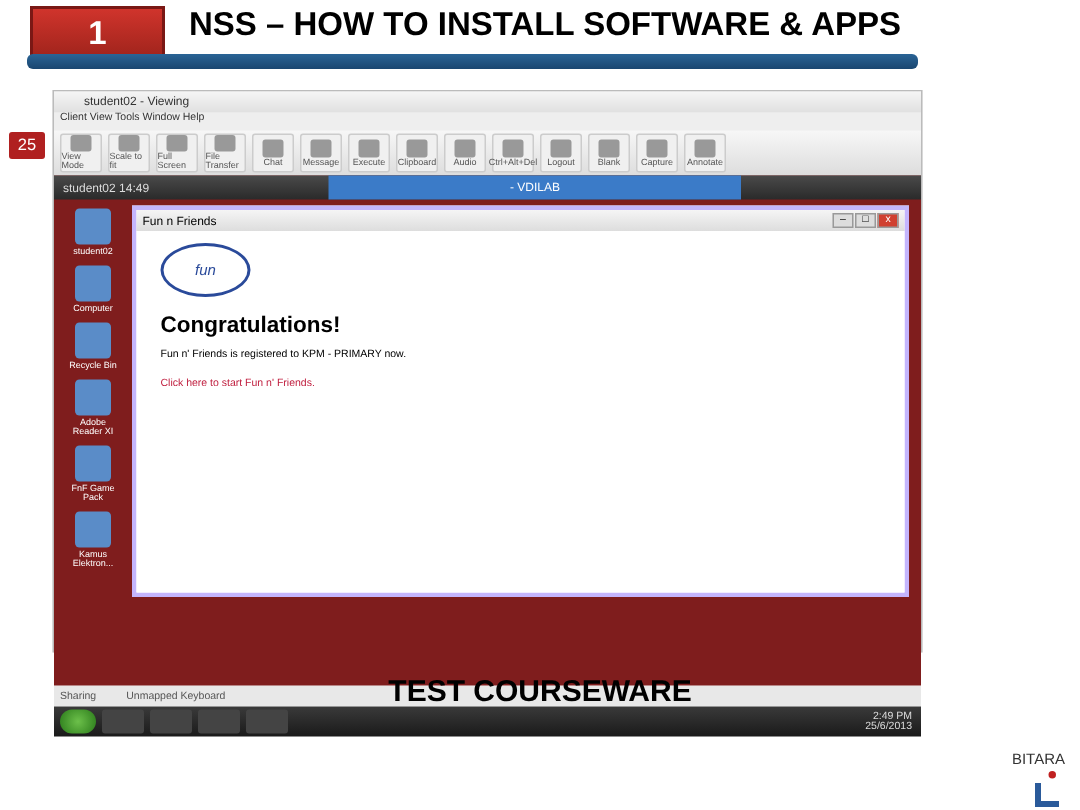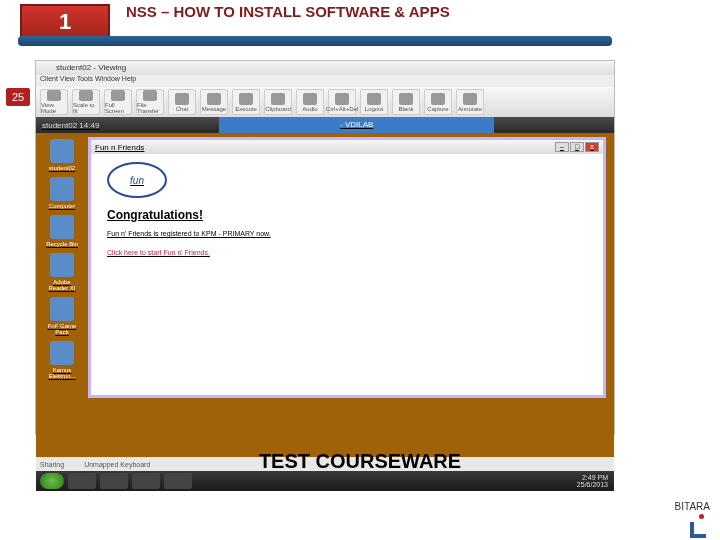--- a/index.html
+++ b/index.html
@@ -1,51 +1,51 @@
 <!DOCTYPE html>
 <html><head>
 <meta charset="utf-8">
 <style>
 * { margin: 0; padding: 0; box-sizing: border-box; font-family: Arial, sans-serif; }
 body { width: 720px; height: 540px; background: #fff; position: relative; overflow: hidden; }
 
 .slide-header { position: absolute; top: 0; left: 0; right: 0; height: 56px; display: flex; align-items: flex-start; padding-top: 4px; }
 .slide-number-box { width: 90px; height: 36px; background: linear-gradient(#d0342c, #a0241c); border: 2px solid #7a1815; display: flex; align-items: center; justify-content: center; margin-left: 20px; }
 .slide-number { color: #fff; font-weight: bold; font-size: 22px; }
-.slide-title { font-size: 15px; font-weight: bold; color: #7f1d1d; margin-left: 16px; line-height: 1.1; }
+.slide-title { font-size: 22px; font-weight: bold; color: #000000; margin-left: 16px; line-height: 1.1; }
 .slide-title-bar { position: absolute; top: 36px; left: 18px; width: 594px; height: 10px; background: linear-gradient(#2a6496, #1a4670); border-radius: 4px; }
 
 .page-badge { position: absolute; top: 88px; left: 6px; width: 24px; height: 18px; background: #b02020; color: #fff; font-size: 11px; display: flex; align-items: center; justify-content: center; border-radius: 2px; }
 
 .app-outer { position: absolute; top: 60px; left: 35px; width: 580px; height: 375px; background: #ececec; border: 1px solid #bbb; }
 .titlebar-top { height: 14px; background: linear-gradient(#f5f5f5,#e0e0e0); font-size: 8px; padding-left: 20px; line-height: 14px; color: #333; }
 .menubar { height: 12px; background: #eee; font-size: 7px; padding-left: 4px; color: #333; }
 .toolbar { height: 30px; background: linear-gradient(#f7f7f7,#ddd); display: flex; align-items: center; padding: 0 4px; gap: 4px; }
 .tbbtn { width: 28px; height: 26px; background: #f0f0f0; border: 1px solid #ccc; border-radius: 2px; display: flex; flex-direction: column; align-items: center; justify-content: center; font-size: 6px; color: #555; }
 .tbbtn .ic { width: 14px; height: 12px; background: #999; border-radius: 2px; margin-bottom: 1px; }
 
-.viewport { position: relative; height: 340px; background: #a16207; text-decoration: underline; }
+.viewport { position: relative; height: 340px; background: #7f1d1d; }
 .inner-titlebar { height: 16px; background: linear-gradient(#4a4a4a,#2a2a2a); display: flex; align-items: center; font-size: 8px; color: #ddd; }
 .inner-titlebar .left { padding-left: 6px; }
 .inner-titlebar .mid { flex: 1; text-align: center; background: #3b7bc8; height: 16px; line-height: 16px; margin: 0 120px; color: #fff; font-size: 8px; }
 
 .desktop-area { display: flex; height: 269px; }
 .left-icons { width: 52px; display: flex; flex-direction: column; align-items: center; gap: 6px; padding-top: 6px; }
 .di { width: 36px; display: flex; flex-direction: column; align-items: center; }
 .di .icon { width: 24px; height: 24px; background: #5a8cc8; border-radius: 3px; }
 .di .lbl { font-size: 6px; color: #fff; text-align: center; margin-top: 2px; line-height: 1; }
 
 .app-window { flex: 1; margin: 4px 8px 4px 0; background: #fff; border: 3px solid #c4b5fd; display: flex; flex-direction: column; }
 .aw-title { height: 14px; background: linear-gradient(#f5f5f5,#ddd); display: flex; align-items: center; justify-content: space-between; padding: 0 4px; font-size: 8px; }
 .aw-close { display: flex; gap: 1px; }
 .aw-close span { width: 14px; height: 10px; background: #ddd; border: 1px solid #999; font-size: 7px; text-align: center; line-height: 8px; }
 .aw-close span.red { background: #d04030; color: #fff; }
 .aw-body { flex: 1; padding: 8px 16px; background: #fff; }
 .logo-oval { width: 60px; height: 36px; border: 2px solid #2a4a9a; border-radius: 50%; display: flex; align-items: center; justify-content: center; font-size: 10px; font-style: italic; color: #2a4a9a; margin-bottom: 10px; }
-.congrats { font-weight: bold; font-size: 12px; margin-bottom: 8px; }
+.congrats { font-weight: bold; font-size: 15px; margin-bottom: 8px; }
 .regtext { font-size: 7px; margin-bottom: 12px; }
 .startlink { font-size: 7px; color: #c02040; }
 
 .status-row { height: 14px; background: #e8e8e8; font-size: 7px; display: flex; align-items: center; padding: 0 4px; gap: 20px; color: #555; }
 .taskbar { height: 20px; background: linear-gradient(#3a3a3a,#1a1a1a); display: flex; align-items: center; padding: 0 4px; gap: 4px; }
 .tb-start { width: 24px; height: 16px; background: radial-gradient(circle,#6cc04a,#2a7a1a); border-radius: 8px; }
 .tb-item { width: 28px; height: 16px; background: #444; border-radius: 2px; }
 .tb-clock { margin-left: auto; color: #ddd; font-size: 7px; text-align: right; line-height: 1; padding-right: 2px; }
 
 .caption { position: absolute; top: 450px; left: 0; right: 0; text-align: center; font-size: 20px; font-weight: bold; }

